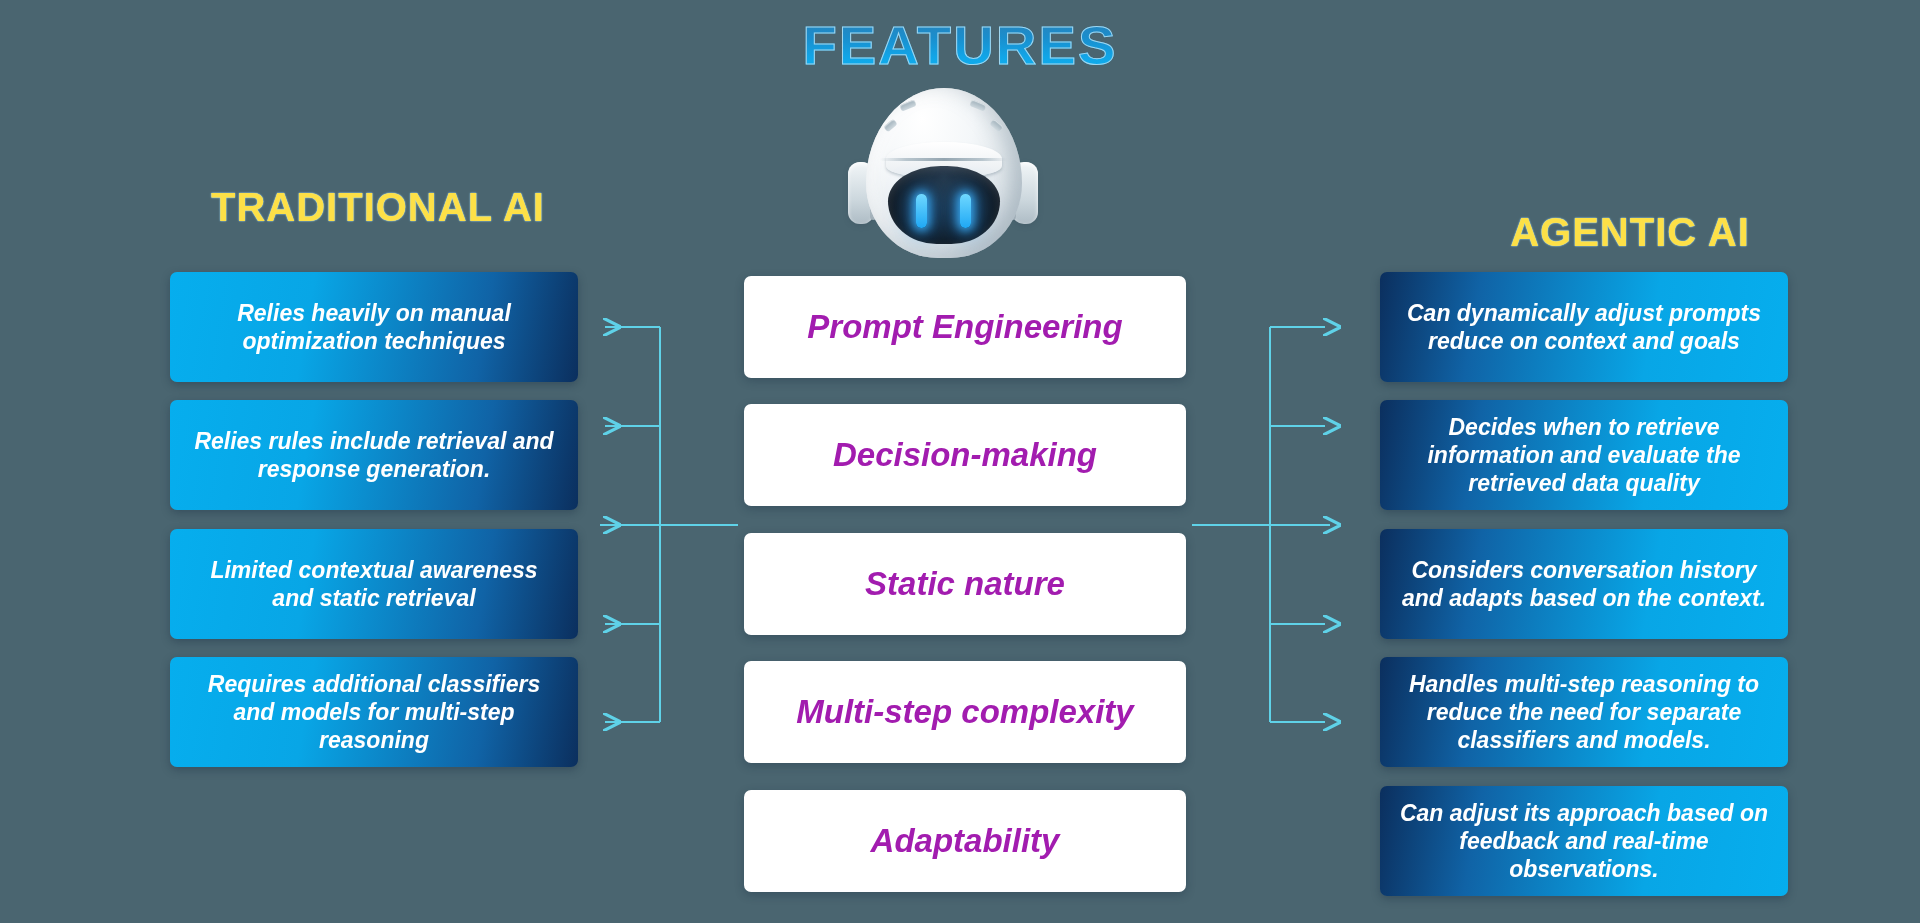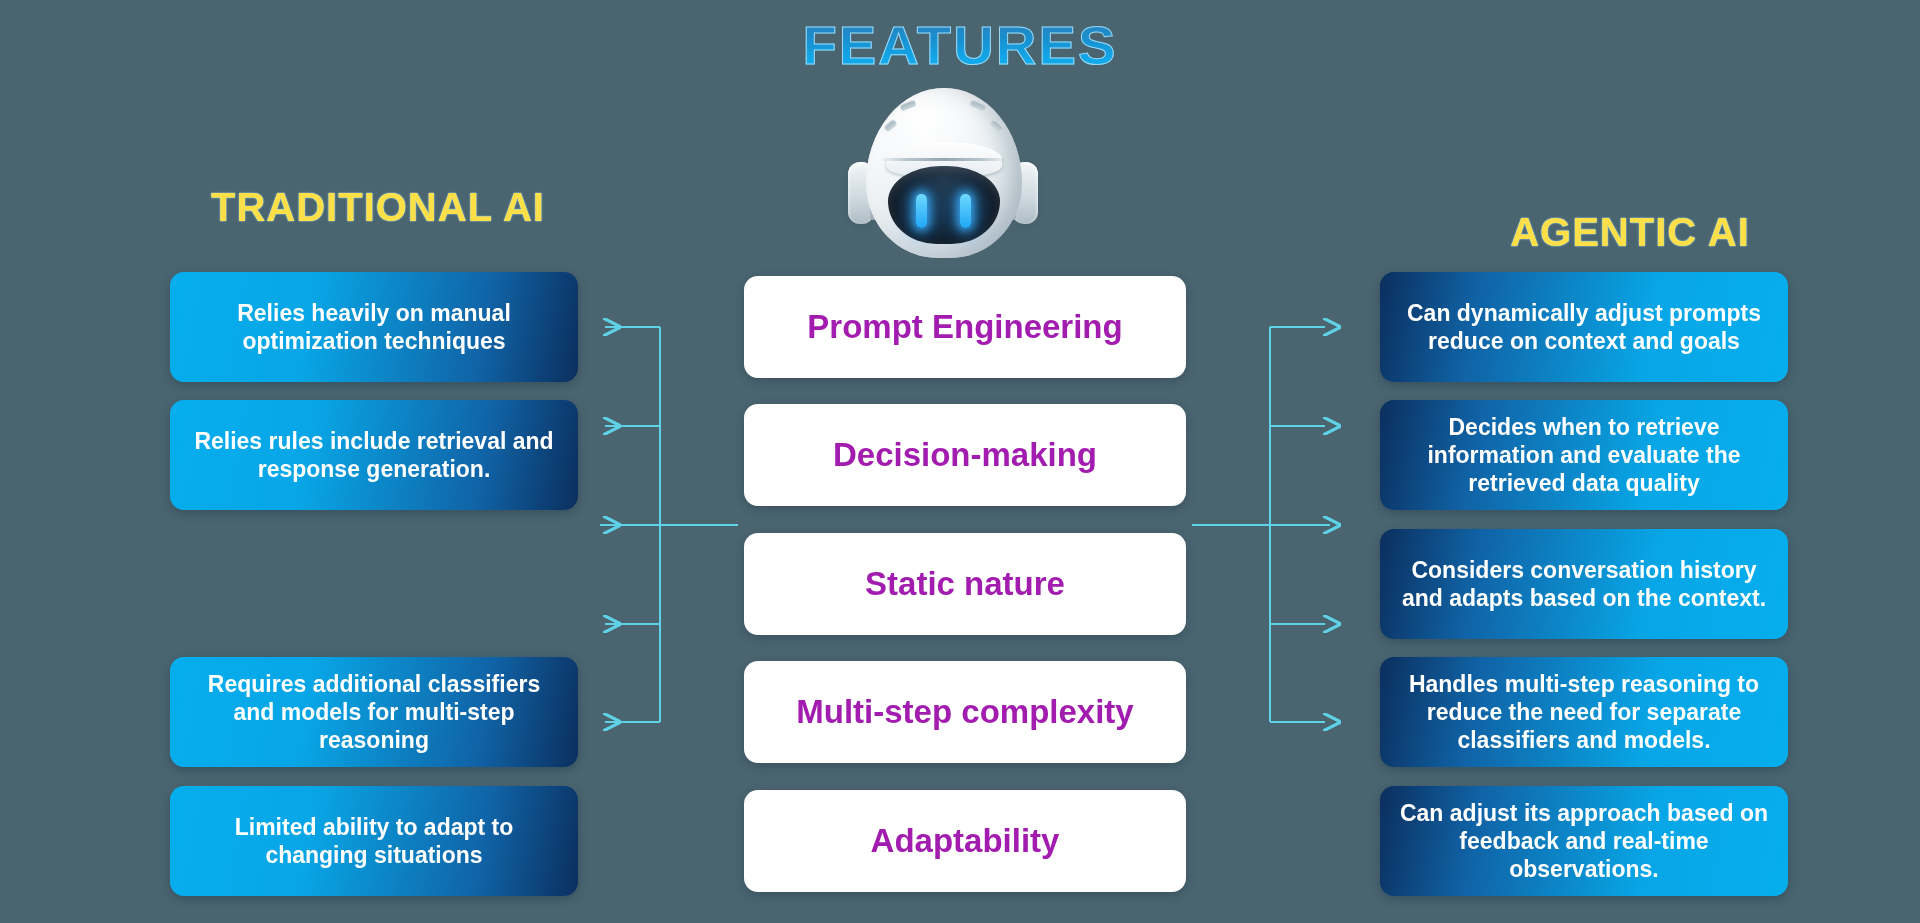--- a/index.html
+++ b/index.html
@@ -99,25 +99,26 @@
   .robot .ear.r{ left:194px; }
   .robot .ear-bar{
     position:absolute; top:78px; width:7px; height:54px; border-radius:4px;
     background:linear-gradient(180deg,#dfe7ec,#9fadb6);
   }
   .robot .ear-bar.l{ left:52px; }
   .robot .ear-bar.r{ left:191px; }
 
   .box{
     position:absolute;
-    border-radius:14px;
+    border-radius:7px;
     display:flex; align-items:center; justify-content:center;
     text-align:center;
     padding:6px 18px;
     line-height:1.22;
+    font-style:italic;
   }
 
   .box.side{
     width:408px;
     color:#ffffff;
     font-size:23px; font-weight:bold;
     box-shadow:0 3px 8px rgba(20,40,60,.35);
   }
   .box.left-box{
     left:170px;
@@ -203,24 +204,24 @@
   </svg>
 
   <div class="box side left-box" style="top:272px;height:110px">Relies heavily on manual optimization techniques</div>
   <div class="box center-box" style="top:276px;height:102px">Prompt Engineering</div>
   <div class="box side right-box" style="top:272px;height:110px">Can dynamically adjust prompts reduce on context and goals</div>
 
   <div class="box side left-box" style="top:400px;height:110px">Relies rules include retrieval and response generation.</div>
   <div class="box center-box" style="top:404px;height:102px">Decision-making</div>
   <div class="box side right-box" style="top:400px;height:110px">Decides when to retrieve information and evaluate the retrieved data quality</div>
 
+  <div class="box side left-box" style="top:529px;height:110px">Limited contextual awareness and static retrieval</div>
   <div class="box center-box" style="top:533px;height:102px">Static nature</div>
   <div class="box side right-box" style="top:529px;height:110px">Considers conversation history and adapts based on the context.</div>
 
   <div class="box side left-box" style="top:657px;height:110px">Requires additional classifiers and models for multi-step reasoning</div>
   <div class="box center-box" style="top:661px;height:102px">Multi-step complexity</div>
   <div class="box side right-box" style="top:657px;height:110px">Handles multi-step reasoning to reduce the need for separate classifiers and models.</div>
 
-  <div class="box side left-box" style="top:786px;height:110px">Limited ability to adapt to changing situations</div>
   <div class="box center-box" style="top:790px;height:102px">Adaptability</div>
   <div class="box side right-box" style="top:786px;height:110px">Can adjust its approach based on feedback and real-time observations.</div>
 
 </div>
 
 </body></html>

